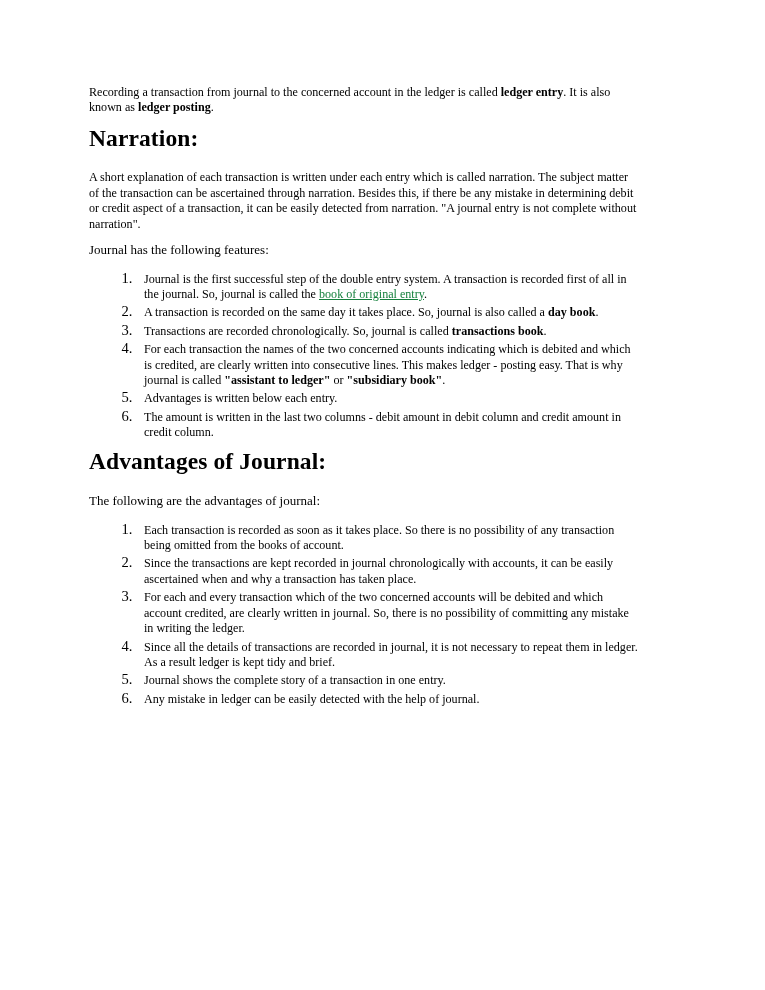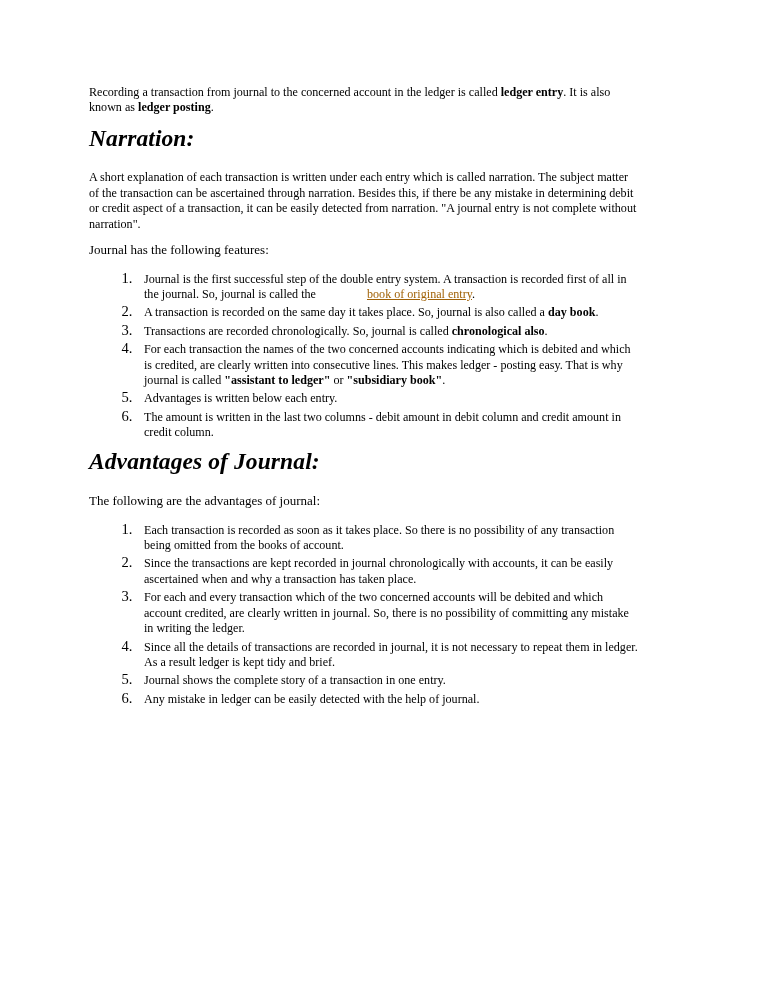--- a/index.html
+++ b/index.html
@@ -27,21 +27,20 @@
     line-height: 15.4px;
     margin: 0 0 10px 0;
     text-align: left;
   }
   h2.heading {
     font-size: 23.5px;
     line-height: 1.05;
     font-weight: bold;
     margin: 8px 0 20px 0;
     letter-spacing: 0.1px;
-    font-style: italic;
   }
   .lead {
     font-size: 13px;
     line-height: 15.4px;
     margin: 0 0 12px 0;
   }
   ol.numbered {
     margin: 0 0 0 0;
     padding-left: 47px;
     list-style-type: decimal;
@@ -53,23 +52,22 @@
   }
   ol.numbered > li > .li-text {
     font-size: 12.1px;
     line-height: 15.4px;
     display: block;
   }
   b, strong {
     font-weight: bold;
   }
   a.doclink {
-    color: #a16207;
+    color: #15803d;
     text-decoration: underline;
-    margin-left: 48px;
   }
   .section { margin: 0; }
   .adv-list-wrap { margin-top: 0; }
 </style>
 </head>
 <body>
 
 <div class="page">
 
   <p class="para">
@@ -85,21 +83,21 @@
     <p class="lead">Journal has the following features:</p>
 
     <ol class="numbered">
       <li>
         <span class="li-text"><span>Journal is the first successful step of the double entry system. A transaction is recorded first of all in the journal. So, journal is called the </span><a class="doclink" href="#">book of original entry</a><span>.</span></span>
       </li>
       <li>
         <span class="li-text"><span>A transaction is recorded on the same day it takes place. So, journal is also called a </span><b>day book</b><span>.</span></span>
       </li>
       <li>
-        <span class="li-text"><span>Transactions are recorded chronologically. So, journal is called </span><b>chronological also</b><span>.</span></span>
+        <span class="li-text"><span>Transactions are recorded chronologically. So, journal is called </span><b>transactions book</b><span>.</span></span>
       </li>
       <li>
         <span class="li-text"><span>For each transaction the names of the two concerned accounts indicating which is debited and which is credited, are clearly written into consecutive lines. This makes ledger - posting easy. That is why journal is called </span><b>"assistant to ledger"</b><span> or </span><b>"subsidiary book"</b><span>.</span></span>
       </li>
       <li>
         <span class="li-text">Advantages is written below each entry.</span>
       </li>
       <li>
         <span class="li-text">The amount is written in the last two columns - debit amount in debit column and credit amount in credit column.</span>
       </li>

